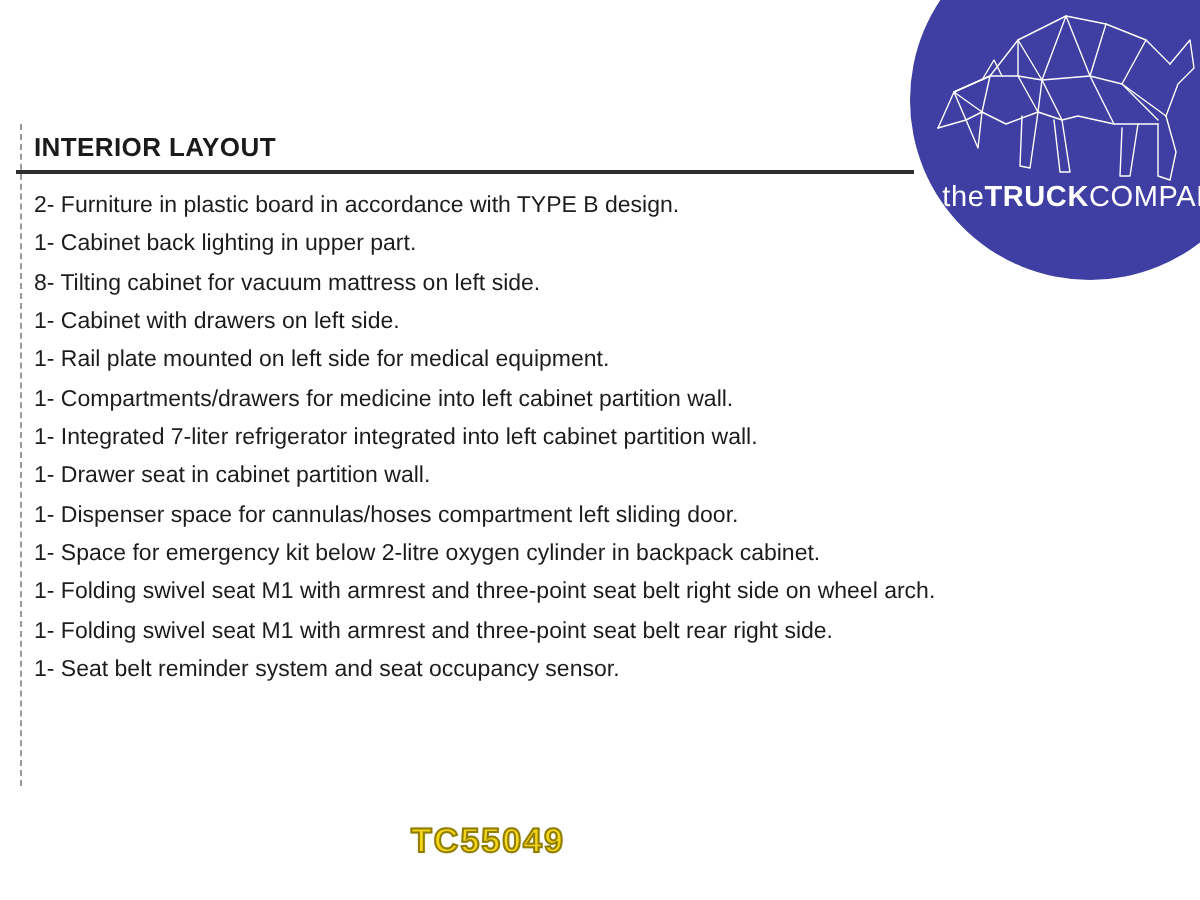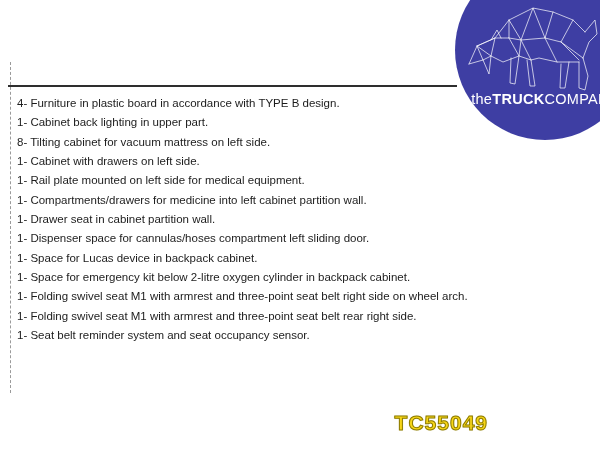--- a/index.html
+++ b/index.html
@@ -93,22 +93,22 @@
   }
   .logo-text .lt-light { font-weight: 300; text-align: center; }
   .logo-text .lt-bold  { font-weight: bold; }
 
   
   .doc-code {
     position: absolute;
     left: 0;
     top: 411px;
     width: 488px;
-    text-align: right;
-    font-size: 21px;
+    text-align: center;
+    font-size: 17px;
     font-weight: bold;
     letter-spacing: 1px;
     color: #f6d517;
     -webkit-text-stroke: 1px #8f7d00;
     text-shadow: 0 0 1px #8f7d00;
   }
 </style>
 </head>
 <body>
 
@@ -136,32 +136,33 @@
       <polyline points="112,22 100,44 84,40"></polyline>
       <polyline points="100,44 118,62"></polyline>
       <polyline points="100,44 122,60"></polyline>
       <polyline points="22,62 16,48"></polyline>
     </svg>
     <div class="logo-text"><span class="lt-light">the</span><span class="lt-bold">TRUCK</span><span class="lt-light">COMPANY</span></div>
   </div>
 
   <div class="vline"></div>
 
+  <div class="section-title">INTERIOR LAYOUT</div>
   <div class="hrule"></div>
 
   <div class="list">
-    <div class="li">4- Furniture in plastic board in accordance with TYPE B design.</div>
+    <div class="li">2- Furniture in plastic board in accordance with TYPE B design.</div>
     <div class="li">1- Cabinet back lighting in upper part.</div>
     <div class="li">8- Tilting cabinet for vacuum mattress on left side.</div>
     <div class="li">1- Cabinet with drawers on left side.</div>
     <div class="li">1- Rail plate mounted on left side for medical equipment.</div>
     <div class="li">1- Compartments/drawers for medicine into left cabinet partition wall.</div>
+    <div class="li">1- Integrated 7-liter refrigerator integrated into left cabinet partition wall.</div>
     <div class="li">1- Drawer seat in cabinet partition wall.</div>
     <div class="li">1- Dispenser space for cannulas/hoses compartment left sliding door.</div>
-    <div class="li">1- Space for Lucas device in backpack cabinet.</div>
     <div class="li">1- Space for emergency kit below 2-litre oxygen cylinder in backpack cabinet.</div>
     <div class="li">1- Folding swivel seat M1 with armrest and three-point seat belt right side on wheel arch.</div>
     <div class="li">1- Folding swivel seat M1 with armrest and three-point seat belt rear right side.</div>
     <div class="li bold">1- Seat belt reminder system and seat occupancy sensor.</div>
   </div>
 
   <div class="doc-code">TC55049</div>
 
 </div>
 

